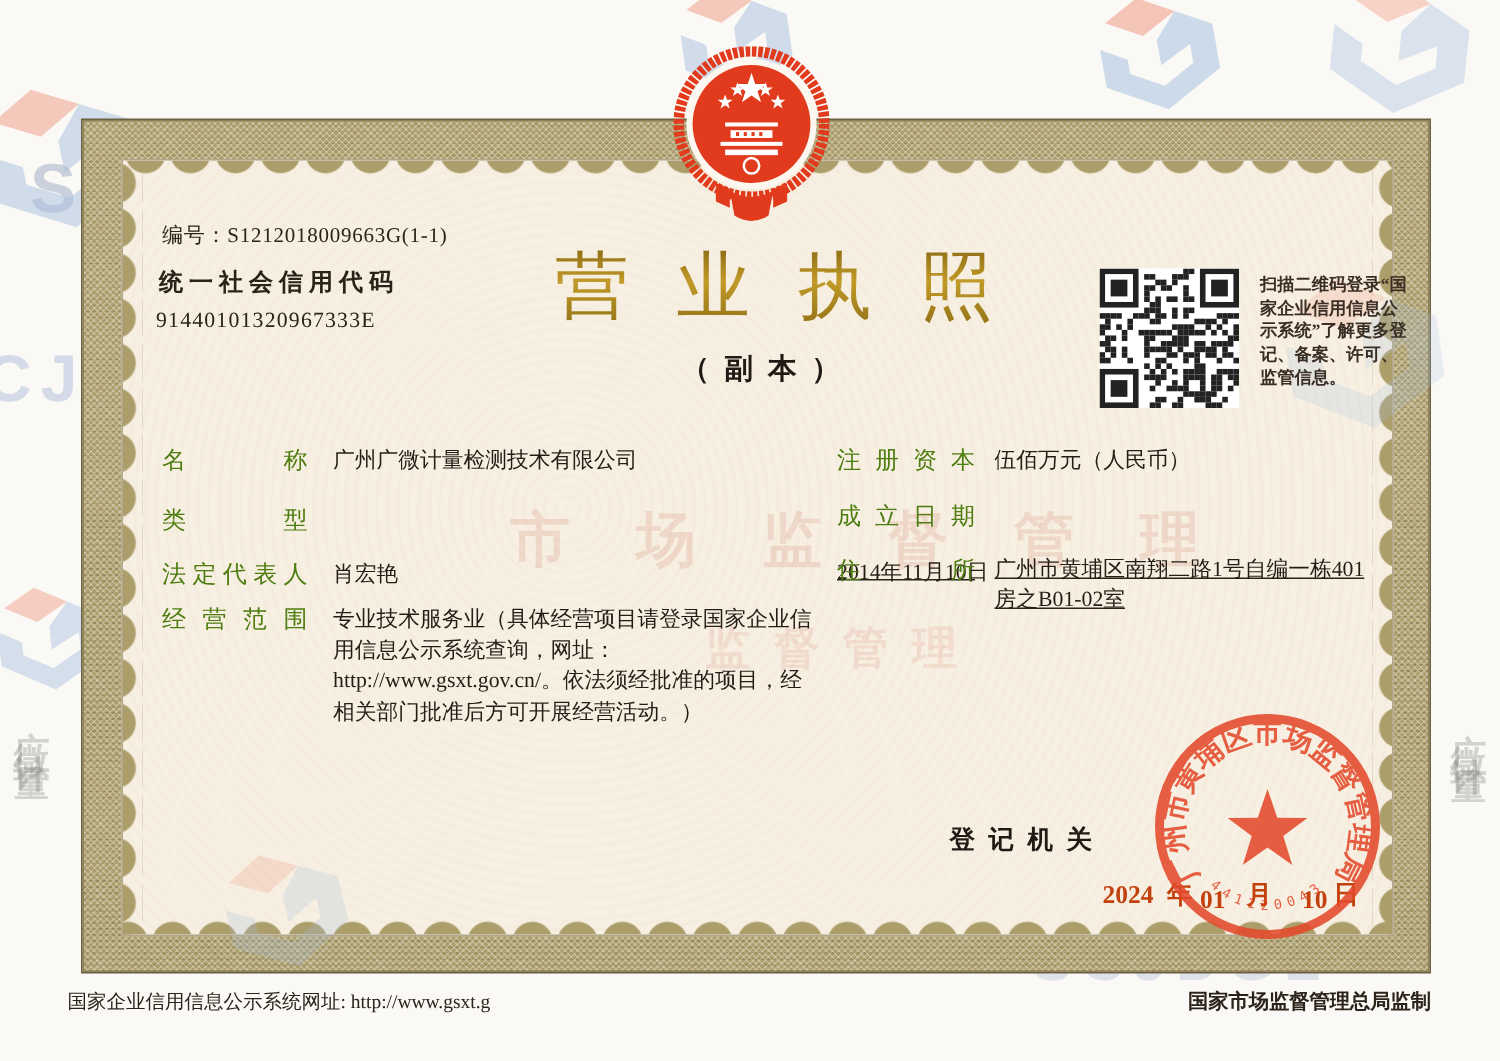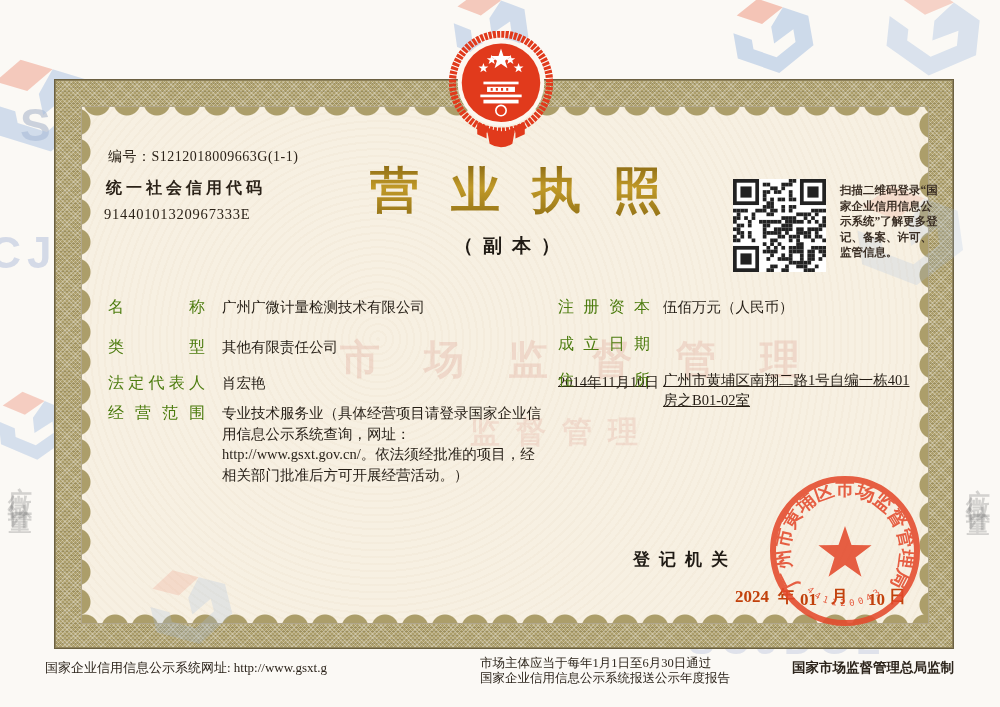--- a/index.html
+++ b/index.html
@@ -28,21 +28,21 @@
   .sc-left{top:0;bottom:0;left:0;width:13px;background-image:radial-gradient(circle at -5px 15px,#ac9e6a 13px,rgba(0,0,0,0) 14px);background-size:13px 30px;background-repeat:repeat-y;}
   .sc-right{top:0;bottom:0;right:0;width:13px;background-image:radial-gradient(circle at 18px 15px,#ac9e6a 13px,rgba(0,0,0,0) 14px);background-size:13px 30px;background-repeat:repeat-y;background-position:right;}
 
   
   .content{position:absolute;inset:0;z-index:5;color:#2b2218;}
   .abs{position:absolute;}
   .serial{left:108px;top:148px;font-size:14px;letter-spacing:.5px;}
   .credit-label{left:106px;top:178px;font-size:16px;letter-spacing:4px;font-weight:bold;}
   .credit-code{left:104px;top:206px;font-size:14.5px;letter-spacing:.8px;}
   .title{left:516px;top:158px;transform:translateX(-50%);font-family:"Liberation Sans","DejaVu Sans",sans-serif;
-    font-size:49px;font-weight:bold;letter-spacing:32px;text-indent:32px;
+    font-size:49px;font-weight:normal;letter-spacing:32px;text-indent:32px;
     background:linear-gradient(180deg,#7d5e0f 0%,#c19a28 45%,#8a6a14 100%);
     -webkit-background-clip:text;background-clip:text;color:#9a7916;-webkit-text-fill-color:transparent;}
   .subtitle{left:512px;top:233px;transform:translateX(-50%);font-size:19px;letter-spacing:10px;font-weight:bold;color:#1f1a14;}
   .qr-box{left:733px;top:179px;width:93px;height:93px;background:#fff;}
   .qr-caption{left:840px;top:183px;width:102px;font-size:11.5px;line-height:15.5px;font-weight:bold;color:#3a2e24;}
 
   .frow{position:absolute;display:flex;}
   .f-label{flex:0 0 auto;font-size:16px;color:#4d7c0f;text-align:justify;text-align-last:justify;}
   .f-label.w-left{width:97px;margin-right:17px;}
   .f-label.w-right{width:92px;margin-right:13px;}
@@ -392,21 +392,20 @@
         <rect x="84" y="96" width="4" height="4" fill="#222"></rect>
       </svg>
     <div class="abs qr-caption">扫描二维码登录“国家企业信用信息公示系统”了解更多登记、备案、许可、监管信息。</div>
 
     <div class="frow r-name">
       <div class="f-label w-left">名称</div>
       <div class="f-value">广州广微计量检测技术有限公司</div>
     </div>
     <div class="frow r-type">
       <div class="f-label w-left">类型</div>
-      <div class="f-value">其他有限责任公司</div>
     </div>
     <div class="frow r-legal">
       <div class="f-label w-left">法定代表人</div>
       <div class="f-value">肖宏艳</div>
     </div>
     <div class="frow r-scope">
       <div class="f-label w-left">经营范围</div>
       <div class="f-value">专业技术服务业（具体经营项目请登录国家企业信用信息公示系统查询，网址：http://www.gsxt.gov.cn/。依法须经批准的项目，经相关部门批准后方可开展经营活动。）</div>
     </div>
 
@@ -438,19 +437,15 @@
     </defs>
     <text font-family="Liberation Sans, DejaVu Sans, sans-serif" font-size="19" font-weight="bold" fill="#e44a2c">
       <textPath href="#sealTopArc" startOffset="50%" text-anchor="middle">广州市黄埔区市场监督管理局</textPath>
     </text>
     <text font-family="DejaVu Sans Mono, monospace" font-size="9" letter-spacing="4" fill="#e44a2c">
       <textPath href="#sealBotArc" startOffset="50%" text-anchor="middle">441120043</textPath>
     </text>
   </svg>
 
   <div class="footer ft-left">国家企业信用信息公示系统网址: http://www.gsxt.g</div>
-  <div class="footer ft-center">
-    <div>市场主体应当于每年1月1日至6月30日通过</div>
-    <div>国家企业信用信息公示系统报送公示年度报告</div>
-  </div>
   <div class="footer ft-right">国家市场监督管理总局监制</div>
 
 </div>
 
 </body></html>

